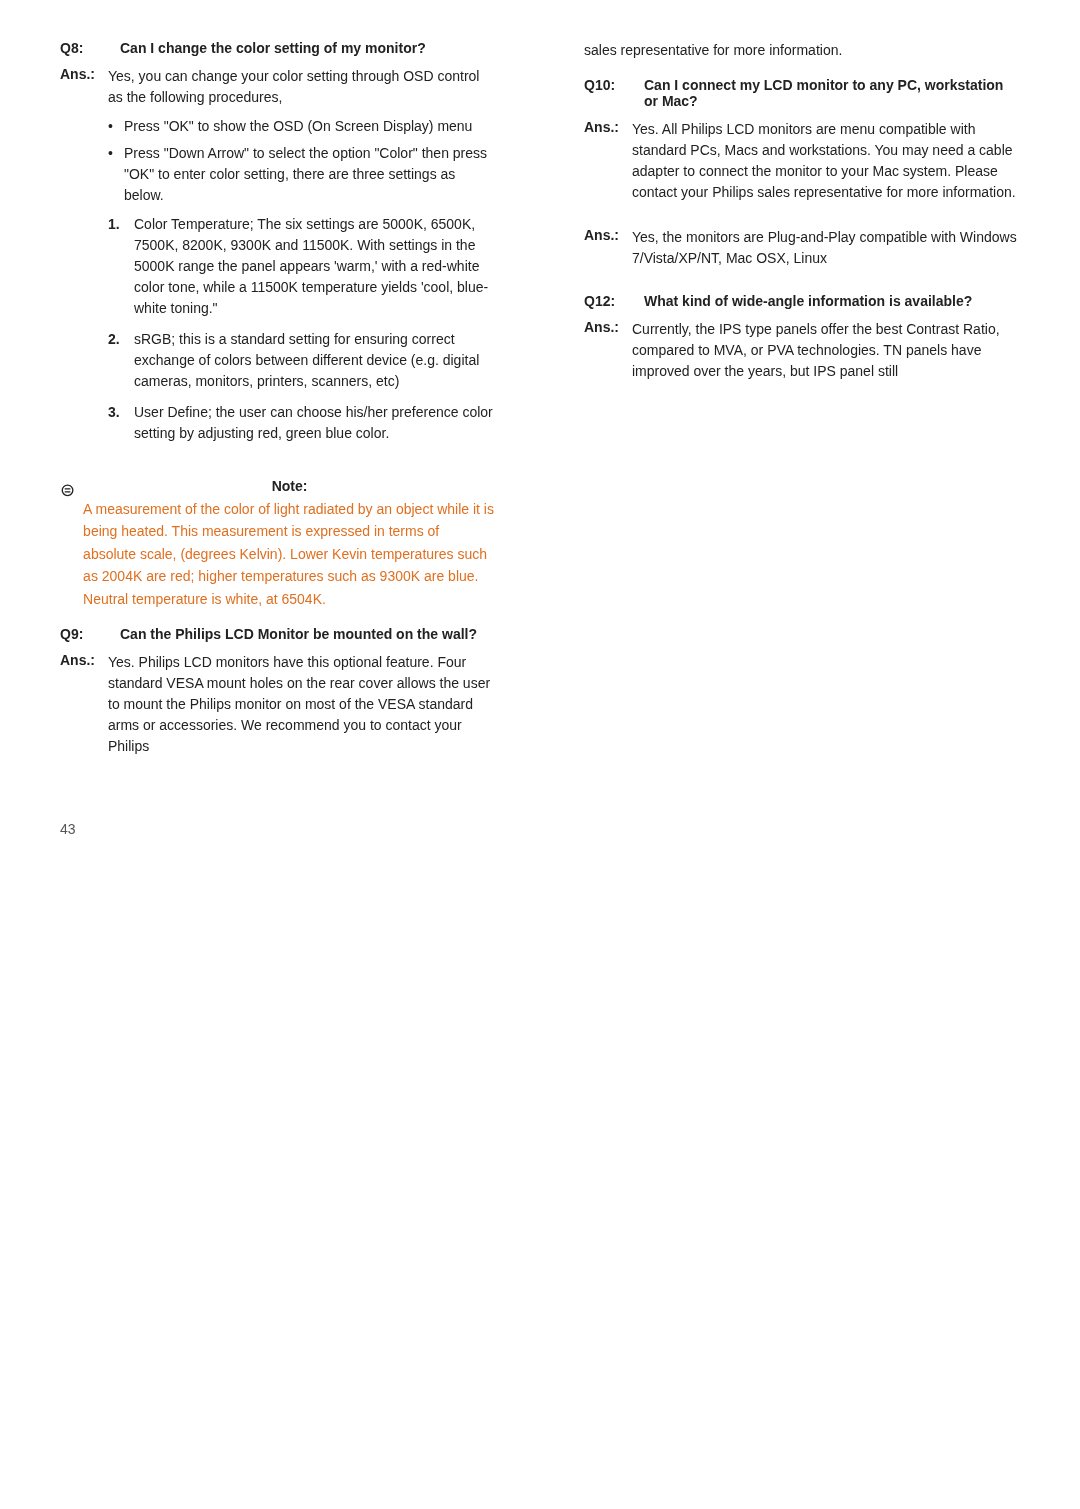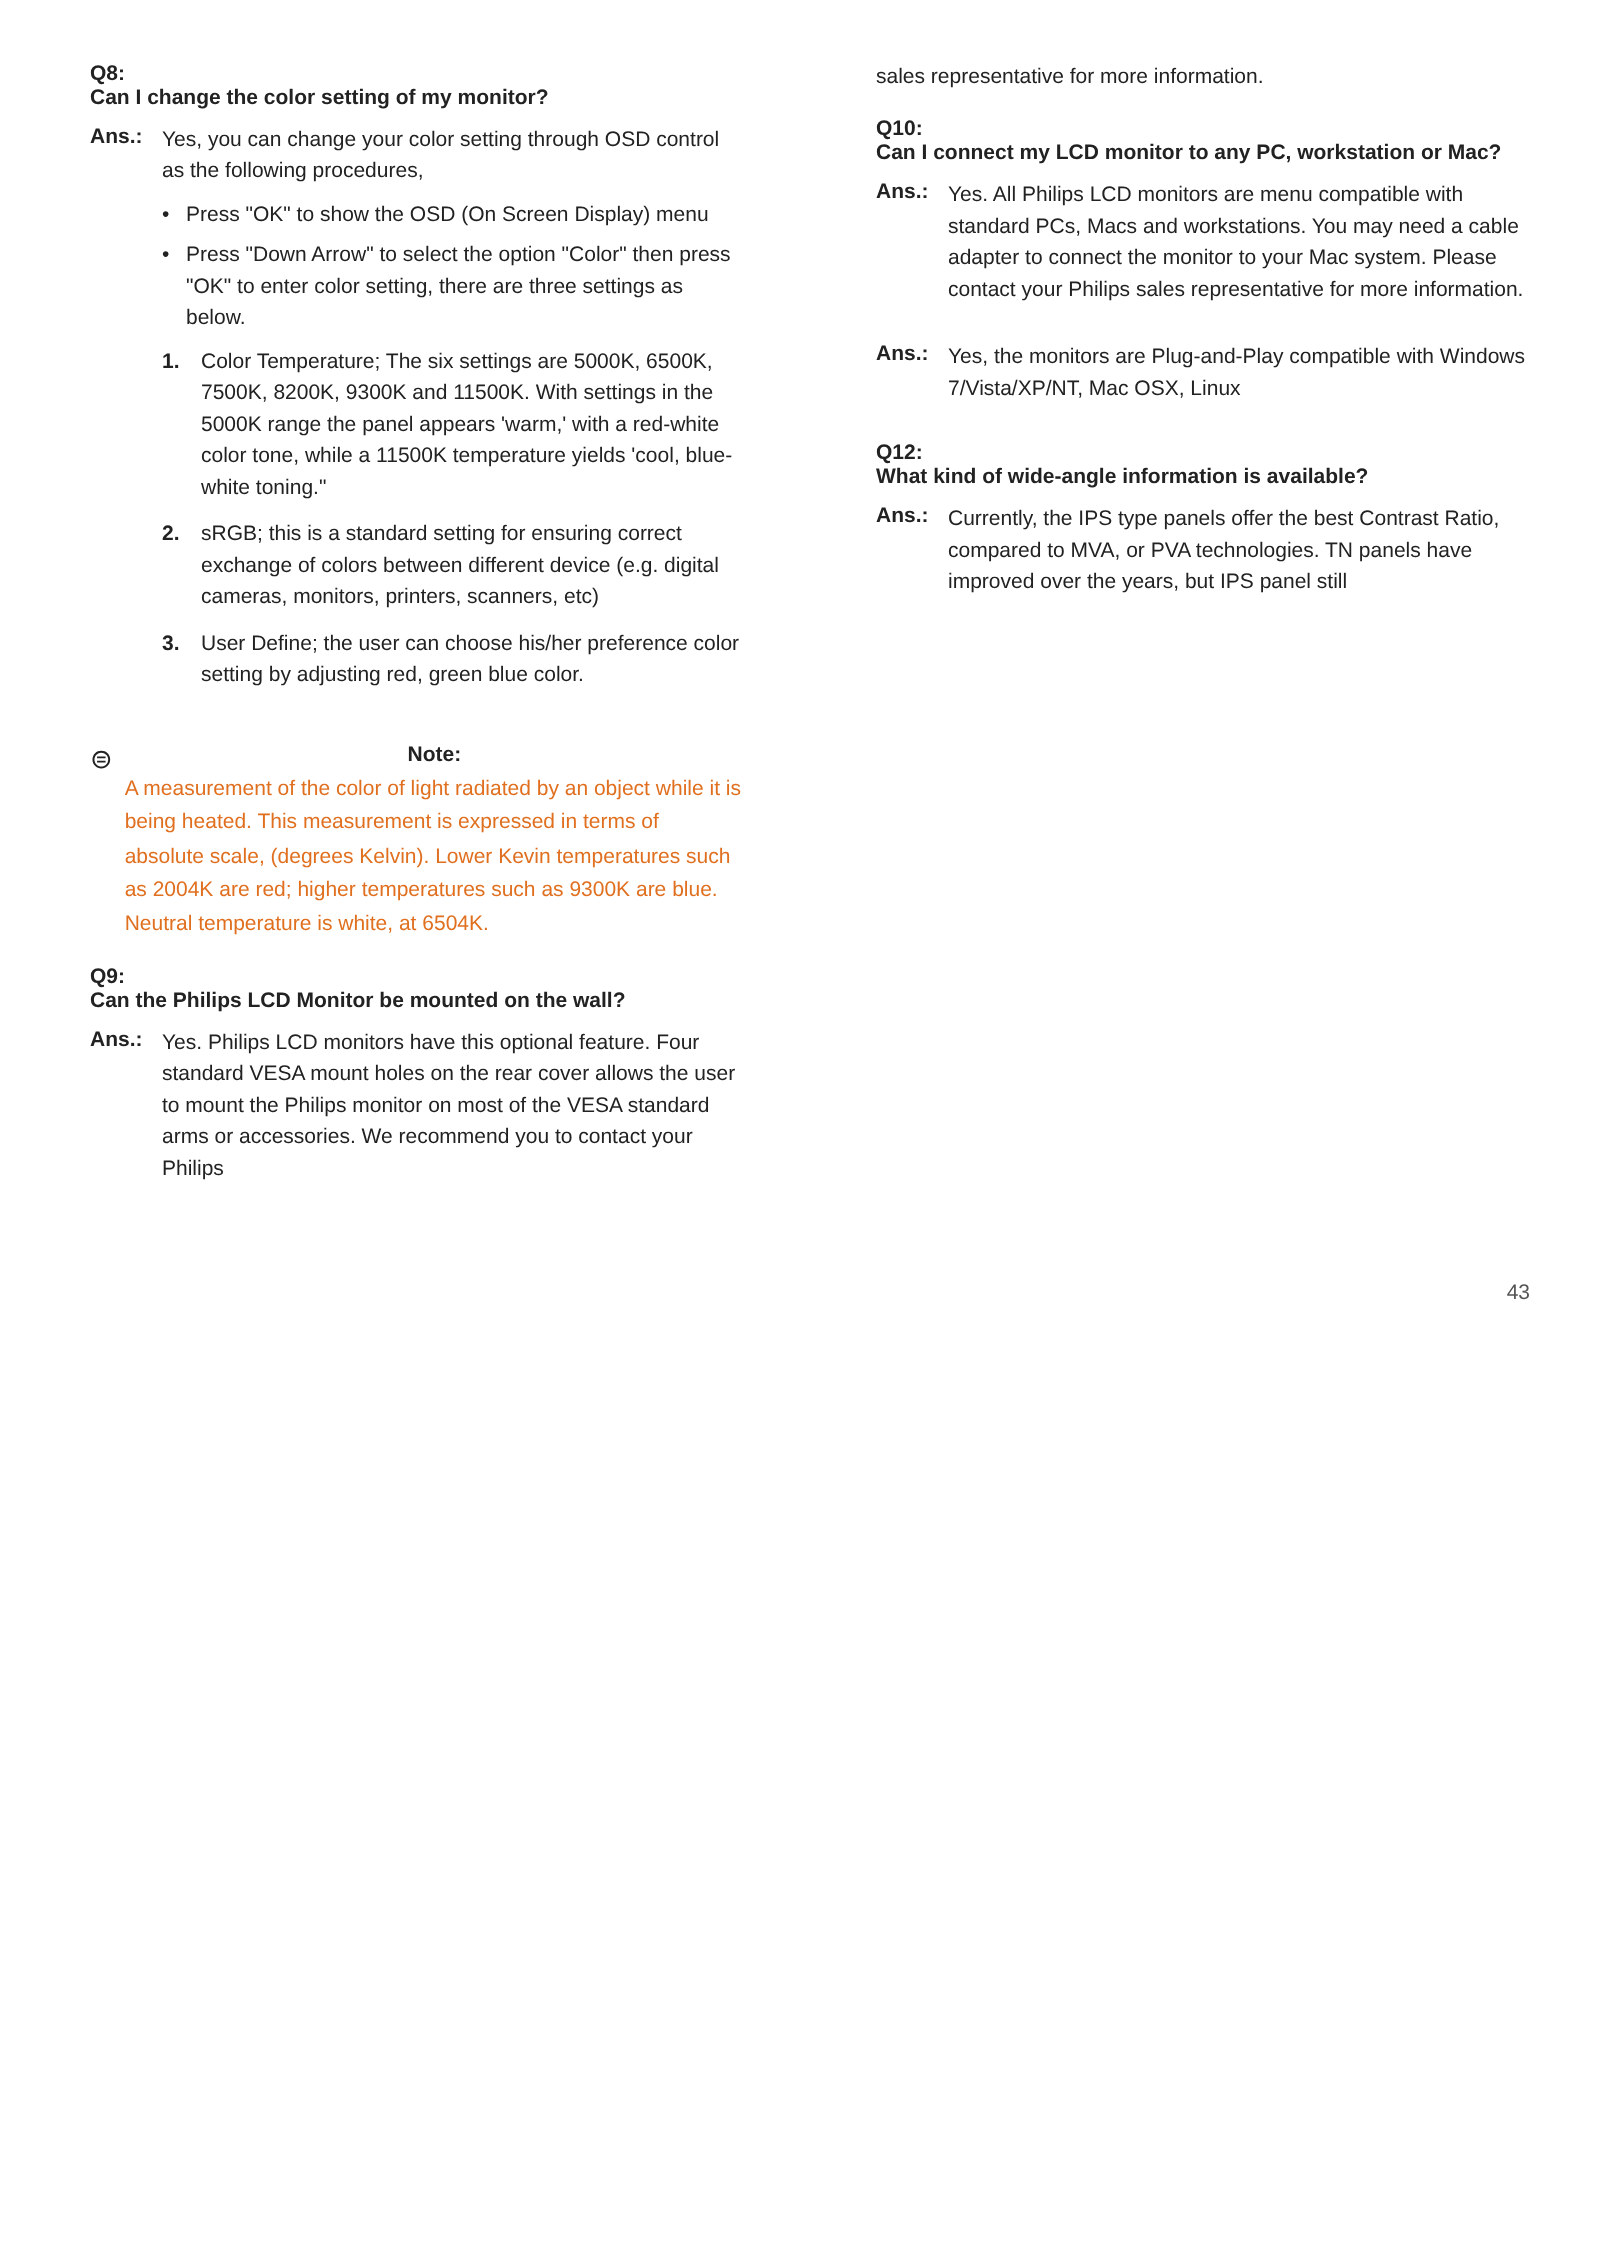--- a/index.html
+++ b/index.html
@@ -35,23 +35,22 @@
       max-width: 480px;
       margin-left: 48px;
     }
 
     .qa-block {
       margin-bottom: 24px;
     }
 
     .question {
       display: flex;
-      gap: 0;
+      gap: 20px;
       margin-bottom: 10px;
-      flex-direction: column;
     }
 
     .question-label {
       font-weight: bold;
       white-space: nowrap;
       min-width: 40px;
     }
 
     .question-text {
       font-weight: bold;
@@ -133,21 +132,21 @@
       margin-bottom: 4px;
       text-align: center;
     }
 
     .note-text {
       color: #e07020;
       line-height: 1.6;
     }
 
     .page-number {
-      text-align: right;
+      text-align: left;
       margin-top: 40px;
       font-size: 14px;
       color: #555;
     }
 
     .intro-text {
       line-height: 1.5;
       margin-bottom: 6px;
     }
   </style>

